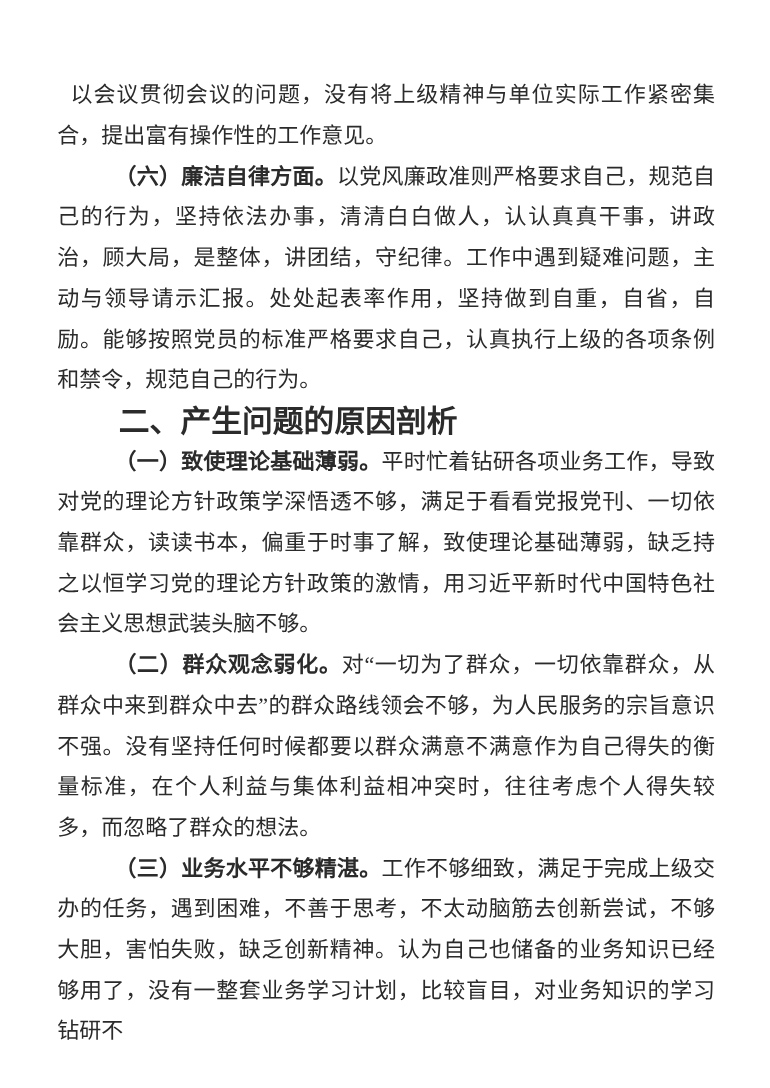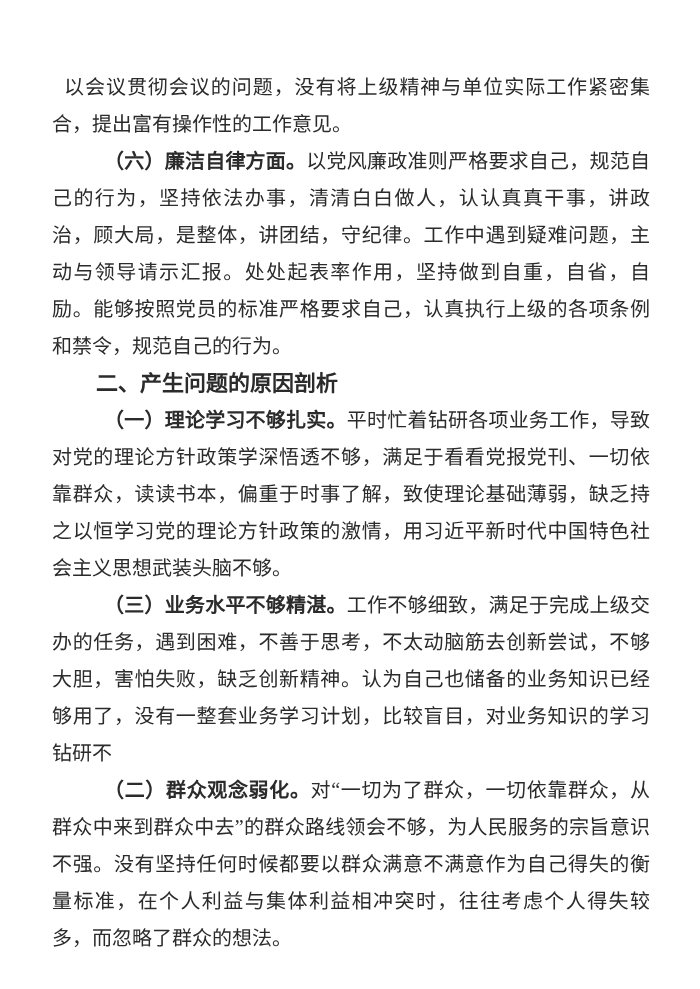--- a/index.html
+++ b/index.html
@@ -38,39 +38,39 @@
   .para.no-indent {
     text-indent: 0;
   }
   .lead {
     font-weight: bold;
     margin-left: 12px;
   }
   .heading {
     margin: 0;
     padding: 0;
-    font-size: 22px;
+    font-size: 28px;
     line-height: 37px;
     font-weight: bold;
     text-indent: 2em;
     font-family: "Liberation Sans", sans-serif;
   }
 </style>
 </head>
 <body>
 
 <div class="page">
   <div class="content">
 
     <p class="para no-indent"><span class="lead"></span><span>以会议贯彻会议的问题，没有将上级精神与单位实际工作紧密集合，提出富有操作性的工作意见。</span></p>
 
     <p class="para"><span class="lead">（六）廉洁自律方面。</span><span>以党风廉政准则严格要求自己，规范自己的行为，坚持依法办事，清清白白做人，认认真真干事，讲政治，顾大局，是整体，讲团结，守纪律。工作中遇到疑难问题，主动与领导请示汇报。处处起表率作用，坚持做到自重，自省，自励。能够按照党员的标准严格要求自己，认真执行上级的各项条例和禁令，规范自己的行为。</span></p>
 
     <h2 class="heading">二、产生问题的原因剖析</h2>
 
-    <p class="para"><span class="lead">（一）理论学习不够扎实。</span><span>平时忙着钻研各项业务工作，导致对党的理论方针政策学深悟透不够，满足于看看党报党刊、一切依靠群众，读读书本，偏重于时事了解，致使理论基础薄弱，缺乏持之以恒学习党的理论方针政策的激情，用习近平新时代中国特色社会主义思想武装头脑不够。</span></p>
+    <p class="para"><span class="lead">（一）致使理论基础薄弱。</span><span>平时忙着钻研各项业务工作，导致对党的理论方针政策学深悟透不够，满足于看看党报党刊、一切依靠群众，读读书本，偏重于时事了解，致使理论基础薄弱，缺乏持之以恒学习党的理论方针政策的激情，用习近平新时代中国特色社会主义思想武装头脑不够。</span></p>
+
+    <p class="para"><span class="lead">（二）群众观念弱化。</span><span>对“一切为了群众，一切依靠群众，从群众中来到群众中去”的群众路线领会不够，为人民服务的宗旨意识不强。没有坚持任何时候都要以群众满意不满意作为自己得失的衡量标准，在个人利益与集体利益相冲突时，往往考虑个人得失较多，而忽略了群众的想法。</span></p>
 
     <p class="para"><span class="lead">（三）业务水平不够精湛。</span><span>工作不够细致，满足于完成上级交办的任务，遇到困难，不善于思考，不太动脑筋去创新尝试，不够大胆，害怕失败，缺乏创新精神。认为自己也储备的业务知识已经够用了，没有一整套业务学习计划，比较盲目，对业务知识的学习钻研不</span></p>
-
-    <p class="para"><span class="lead">（二）群众观念弱化。</span><span>对“一切为了群众，一切依靠群众，从群众中来到群众中去”的群众路线领会不够，为人民服务的宗旨意识不强。没有坚持任何时候都要以群众满意不满意作为自己得失的衡量标准，在个人利益与集体利益相冲突时，往往考虑个人得失较多，而忽略了群众的想法。</span></p>
 
   </div>
 </div>
 
 </body></html>

